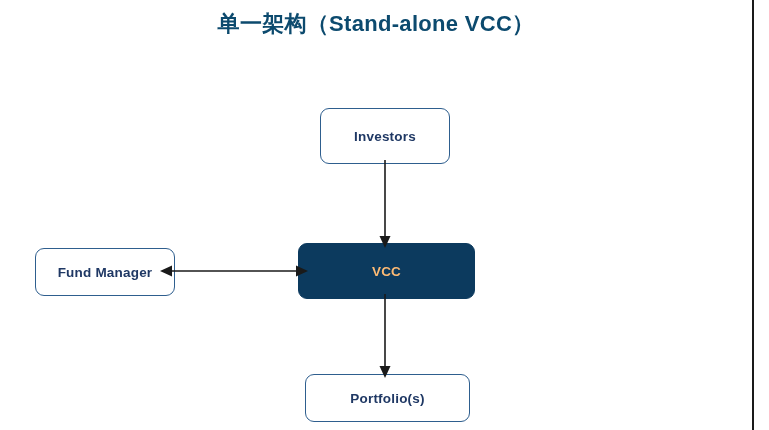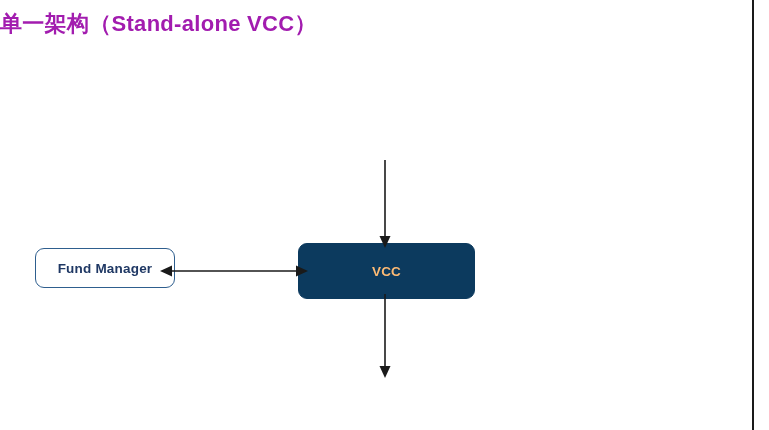--- a/index.html
+++ b/index.html
@@ -29,24 +29,24 @@
     top: 0;
     width: 2px;
     height: 430px;
     background: #1a1a1a;
   }
   #title {
     position: absolute;
     left: 0;
     top: 9px;
     width: 752px;
-    text-align: left;
+    text-align: center;
     font-size: 22px;
     font-weight: 700;
-    color: #a21caf;
+    color: #0c4a6e;
     letter-spacing: 0.3px;
     white-space: nowrap;
     font-family: "Liberation Serif", "DejaVu Serif", serif;
   }
   #title .latin {
     font-family: "Liberation Sans", sans-serif;
     font-weight: 700;
   }
   .node {
     position: absolute;
@@ -66,45 +66,51 @@
     color: #1f3864;
   }
   .node.filled {
     background: #0c3a5e;
     border: 1.6px solid #0c3a5e;
     border-radius: 9px;
     color: #fdba74;
   }
   #node-investors { left: 320px; top: 108px; width: 130px; height: 56px; }
   #node-vcc       { left: 298px; top: 243px; width: 177px; height: 56px; }
-  #node-fund      { left: 35px;  top: 248px; width: 140px; height: 40px; }
+  #node-fund      { left: 35px;  top: 248px; width: 140px; height: 48px; }
   #node-portfolio { left: 305px; top: 374px; width: 165px; height: 48px; }
 
   .connector { position: absolute; }
   #conn-inv-vcc   { left: 355px; top: 160px;  width: 60px;  height: 88px; }
   #conn-vcc-pf    { left: 355px; top: 294px;  width: 60px;  height: 84px; }
   #conn-fund-vcc  { left: 160px; top: 256px;  width: 148px; height: 30px; }
   .connector svg { display: block; overflow: visible; }
 </style>
 </head>
 <body>
 
 <div id="slide">
 
   <div id="title"><span>单一架构（</span><span class="latin">Stand-alone VCC</span><span>）</span></div>
 
+  <div class="node outline" id="node-investors">
+    <span>Investors</span>
+  </div>
 
   <div class="node filled" id="node-vcc">
     <span>VCC</span>
   </div>
 
   <div class="node outline" id="node-fund">
     <span>Fund Manager</span>
   </div>
 
+  <div class="node outline" id="node-portfolio">
+    <span>Portfolio(s)</span>
+  </div>
 
   <div class="connector" id="conn-inv-vcc">
     <svg width="60" height="88" viewBox="0 0 60 88" xmlns="http://www.w3.org/2000/svg">
       <line x1="30" y1="0" x2="30" y2="79" stroke="#1A1A1A" stroke-width="1.6"></line>
       <polygon points="30,88 24.5,76 35.5,76" fill="#1A1A1A"></polygon>
     </svg>
   </div>
 
   <div class="connector" id="conn-vcc-pf">
     <svg width="60" height="84" viewBox="0 0 60 84" xmlns="http://www.w3.org/2000/svg">

